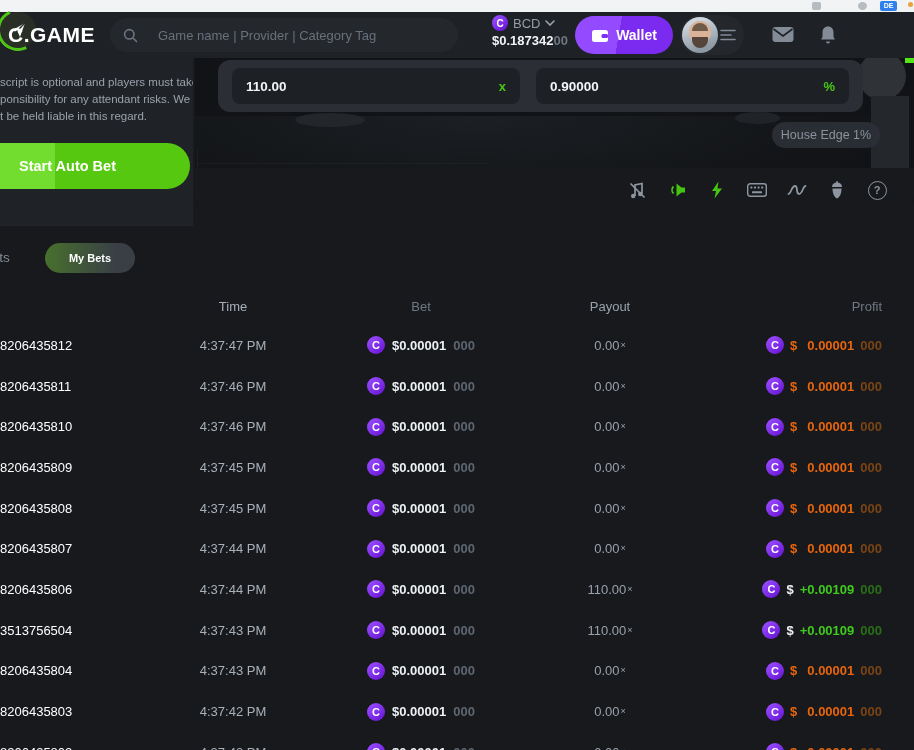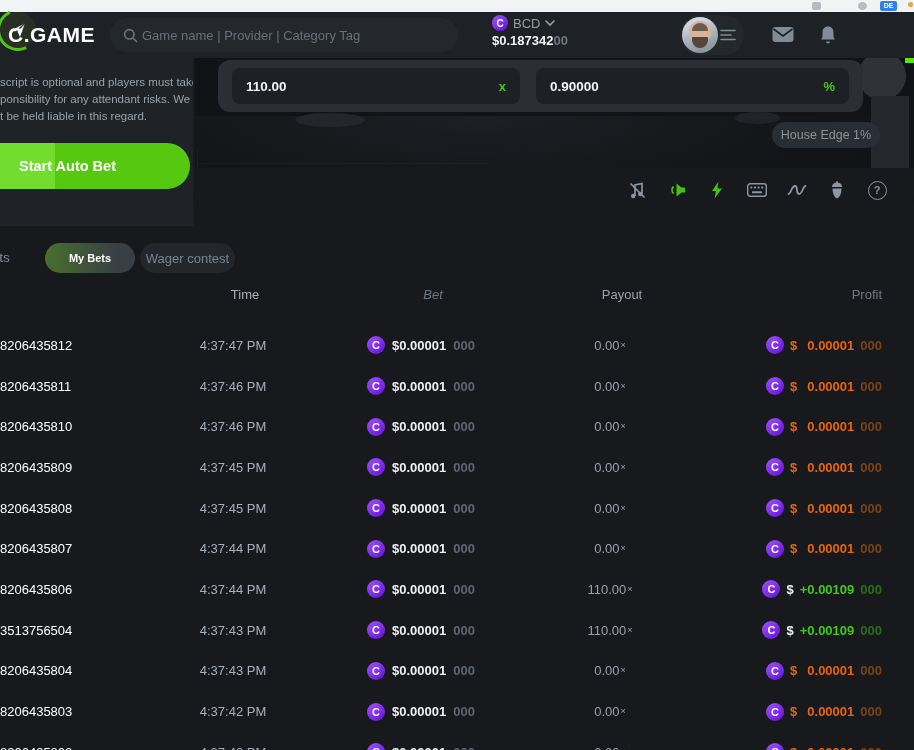--- a/index.html
+++ b/index.html
@@ -11,21 +11,21 @@
   .ext-dot { position:absolute; top:2px; width:9px; height:8px; background:#b7bcc2; border-radius:2px; }
   #ext-1 { left:812px; } #ext-2 { left:858px; border-radius:50%; }
   #de-badge { position:absolute; left:880px; top:1px; width:17px; height:10px; background:#2f80ed; border-radius:2px;
     color:#fff; font-size:7px; font-weight:bold; text-align:center; line-height:10px; }
   #ext-3 { position:absolute; left:908px; top:2px; width:5px; height:5px; background:#e8a33d; border-radius:50%; }
 
   
   #site-header { position:absolute; left:0; top:12px; width:914px; height:46px; background:#1e2125; }
   #logo { position:absolute; left:8px; top:11px; color:#ffffff; font-size:21px; font-weight:800; letter-spacing:.5px; }
   #search { position:absolute; left:110px; top:6px; width:348px; height:34px; background:#24282d; border-radius:17px;
-    display:flex; align-items:center; padding:0 13px; gap:4px; }
+    display:flex; align-items:center; padding:0 13px; gap:20px; }
   #search input { flex:1; background:transparent; border:none; outline:none; color:#9aa3ad; font-size:13px; font-family:inherit; }
   #search input::placeholder { color:#67707b; }
 
   #currency { position:absolute; left:492px; top:3px; width:78px; cursor:pointer; }
   #currency .line1 { display:flex; align-items:center; gap:5px; }
   #currency .code { color:#959ea8; font-size:13px; font-weight:normal;text-align:right; }
   #balance { margin-top:2px; font-size:13px; font-weight:bold; color:#f2f4f7; white-space:nowrap; }
   #balance .dim { color:#6e7680; }
 
   .coin { position:relative; width:18px; height:18px; border-radius:50%; flex:0 0 18px;
@@ -95,28 +95,28 @@
   #tab-allbets { position:absolute; left:0; top:0; width:26px; height:30px; overflow:hidden; cursor:pointer; }
   #tab-allbets span { display:inline-block; margin-left:-36px; color:#828b95; font-size:13.5px; line-height:30px; white-space:nowrap; }
   #tab-mybets { position:absolute; left:45px; top:0; width:90px; height:30px; border-radius:15px;
     background:linear-gradient(90deg,#47702c,#3a3f46 78%); color:#fff; font-weight:bold; font-size:11px;
     display:flex; align-items:center; justify-content:center; cursor:pointer; }
   #tab-wager { position:absolute; left:140px; top:0; width:95px; height:30px; border-radius:15px; background:#23262b;
     color:#7b848e; font-size:13px; display:flex; align-items:center; justify-content:center; cursor:pointer; }
 
   
   #table { position:absolute; left:0; top:287px; width:914px; }
-  .thead { display:flex; height:38px; align-items:flex-start; color:#6f7883; font-size:13px;margin-left:12px; }
+  .thead { display:flex; height:38px; align-items:center; color:#6f7883; font-size:13px; }
   .row { display:flex; height:40.7px; align-items:center; font-size:13px; cursor:pointer; }
   .c-id { width:150px; text-align:left; color:#ffffff; }
   .c-time { width:166px; text-align:center; color:#a8b0b9; }
   .c-bet { width:210px; display:flex; justify-content:center; align-items:center; gap:7px; }
   .c-payout { width:168px; text-align:center; color:#99a1ab; }
   .c-profit { flex:1; display:flex; justify-content:flex-end; align-items:center; gap:6px; padding-right:32px; }
-  .thead .c-bet { display:block; text-align:center;font-style:italic; }
+  .thead .c-bet { display:block; text-align:center; }
   .thead .c-profit { display:block; text-align:right; }
   .bet-main { color:#eef1f4; font-weight:bold; }
   .bet-dim { color:#5e6670; font-weight:bold; }
   .pay-x { font-size:9px; vertical-align:2px; margin-left:1px; }
   .p-sign { font-weight:bold; }
   .p-main, .p-dim { font-weight:bold; }
   .loss .p-sign { color:#e8650c; }
   .loss .p-main { color:#e8650c; margin-left:4px; }
   .loss .p-dim  { color:#7b4414; }
   .win  .p-sign { color:#eef1f4; }
@@ -148,20 +148,27 @@
     <div class="line1">
       <span class="coin small">C</span>
       <span class="code">BCD</span>
       <svg width="10" height="6" viewBox="0 0 10 6">
           <path d="M1 1 L5 5 L9 1" stroke="#9aa3ad" stroke-width="1.6" fill="none" stroke-linecap="round"></path>
         </svg>
     </div>
     <div id="balance"><span>$0.187342</span><span class="dim">00</span></div>
   </div>
 
+  <button id="wallet-btn">
+    <svg width="18" height="15" viewBox="0 0 18 15">
+        <rect x="1" y="2" width="16" height="12" rx="2.5" fill="#ffffff"></rect>
+        <rect x="10.5" y="6" width="6.5" height="4" rx="1.5" fill="#7c2ff0"></rect>
+      </svg>
+    <span>Wallet</span>
+  </button>
 
   <div id="avatar-pill">
     <div class="avatar"></div>
     <svg id="menu-icon" width="16" height="12" viewBox="0 0 16 12">
         <g stroke="#828b96" stroke-width="1.6" stroke-linecap="round">
           <line x1="1" y1="1.5" x2="15" y2="1.5"></line>
           <line x1="1" y1="6" x2="11" y2="6"></line>
           <line x1="1" y1="10.5" x2="15" y2="10.5"></line>
         </g>
       </svg>
@@ -263,21 +270,20 @@
     </span>
     <span class="tool">
       <span id="help-icon">?</span>
     </span>
   </div>
 </div>
 
 <div id="tabs">
   <div id="tab-allbets"><span>All Bets</span></div>
   <div id="tab-mybets">My Bets</div>
-  <div id="tab-wager">Wager contest</div>
 </div>
 
 <div id="table">
   <div class="thead">
     <div class="c-id"></div>
     <div class="c-time">Time</div>
     <div class="c-bet">Bet</div>
     <div class="c-payout">Payout</div>
     <div class="c-profit">Profit</div>
   </div>

